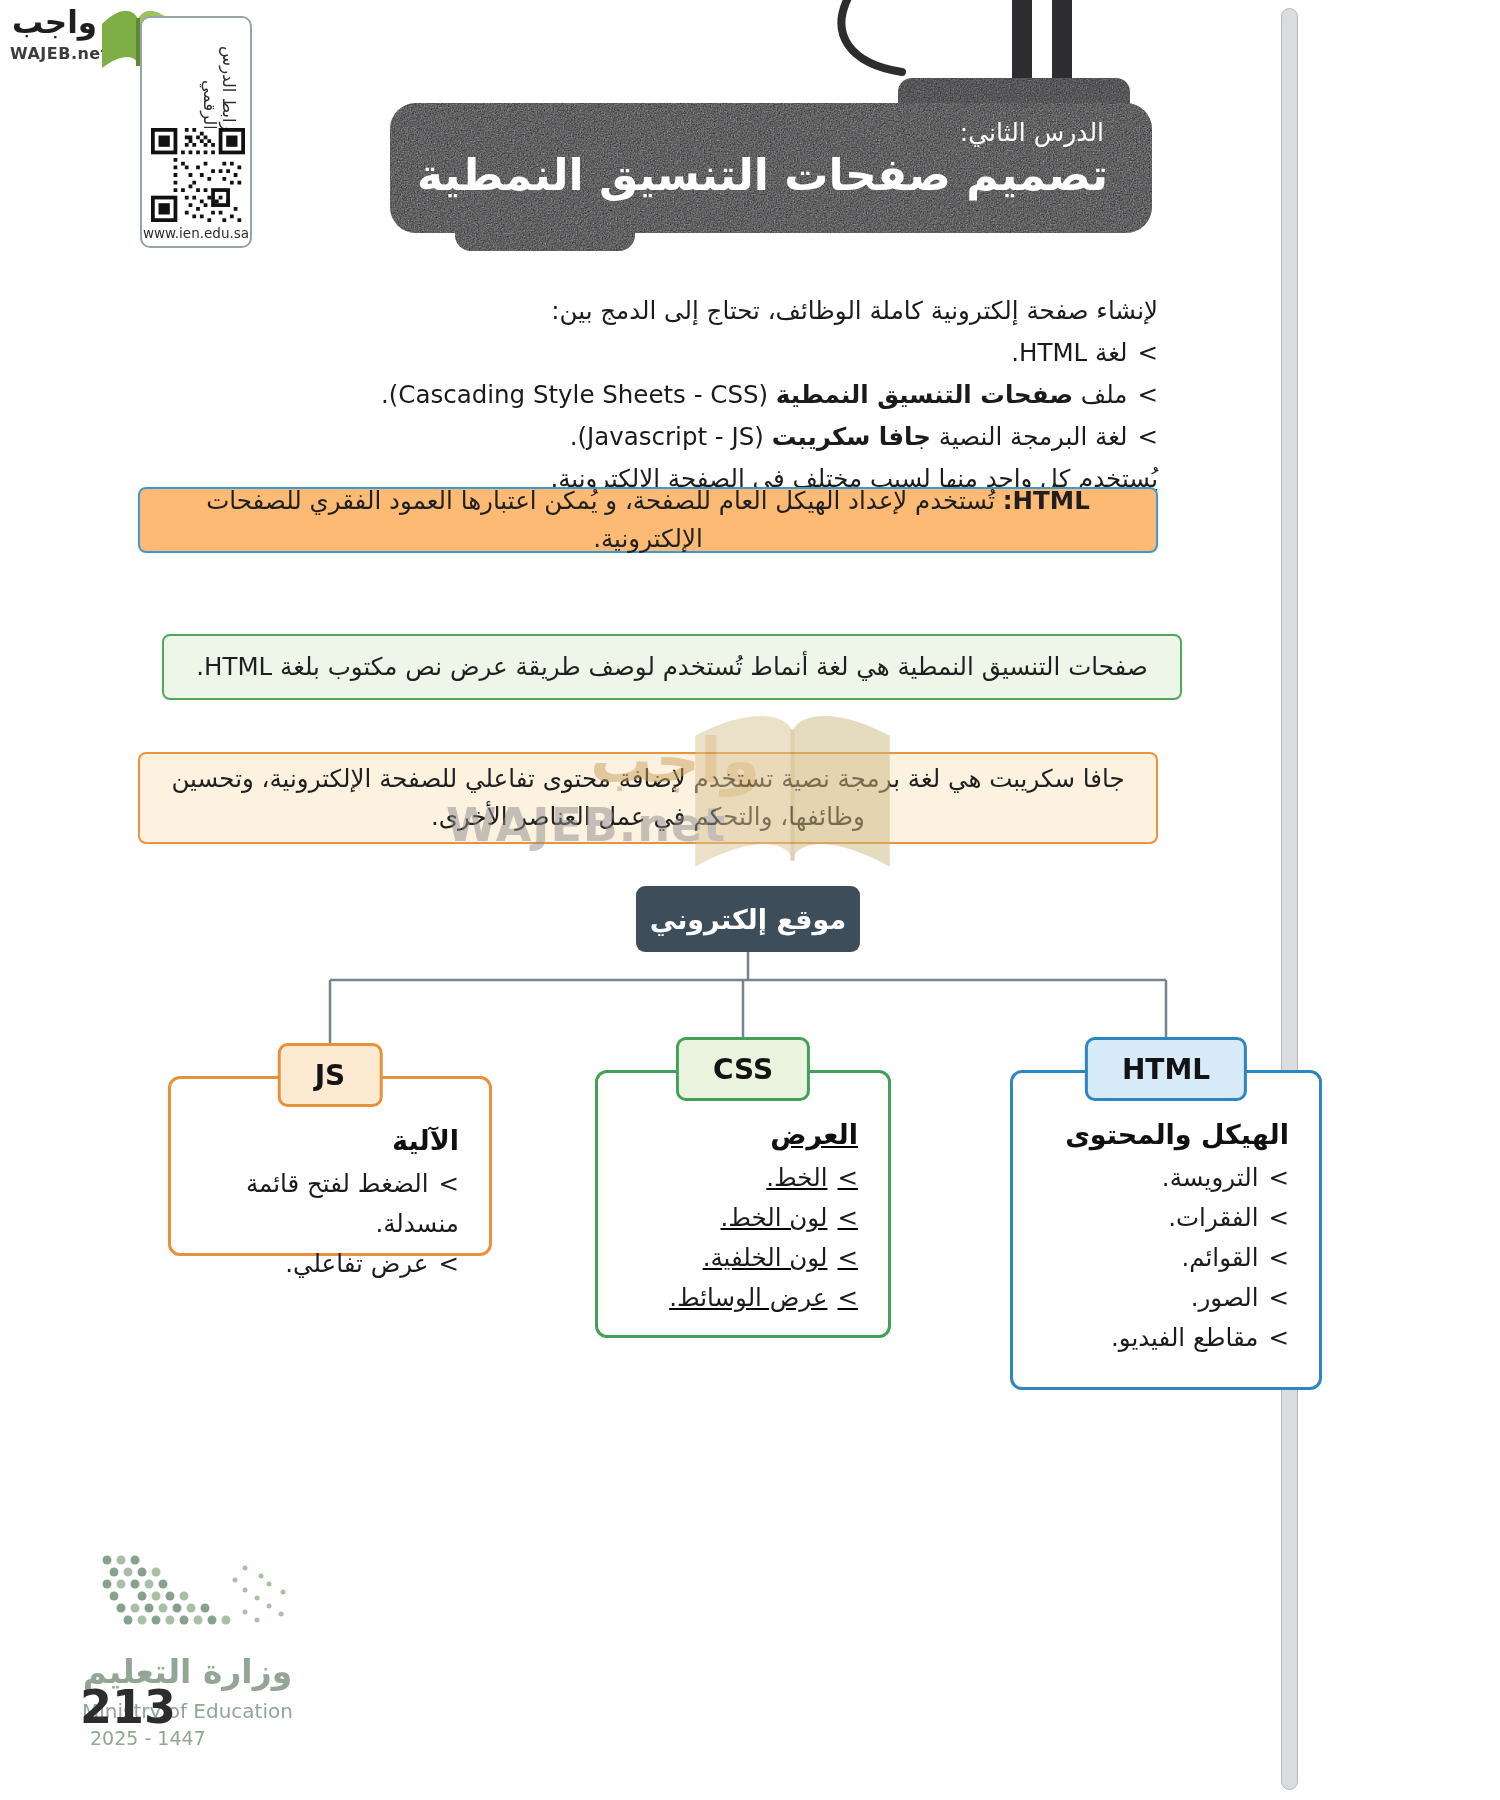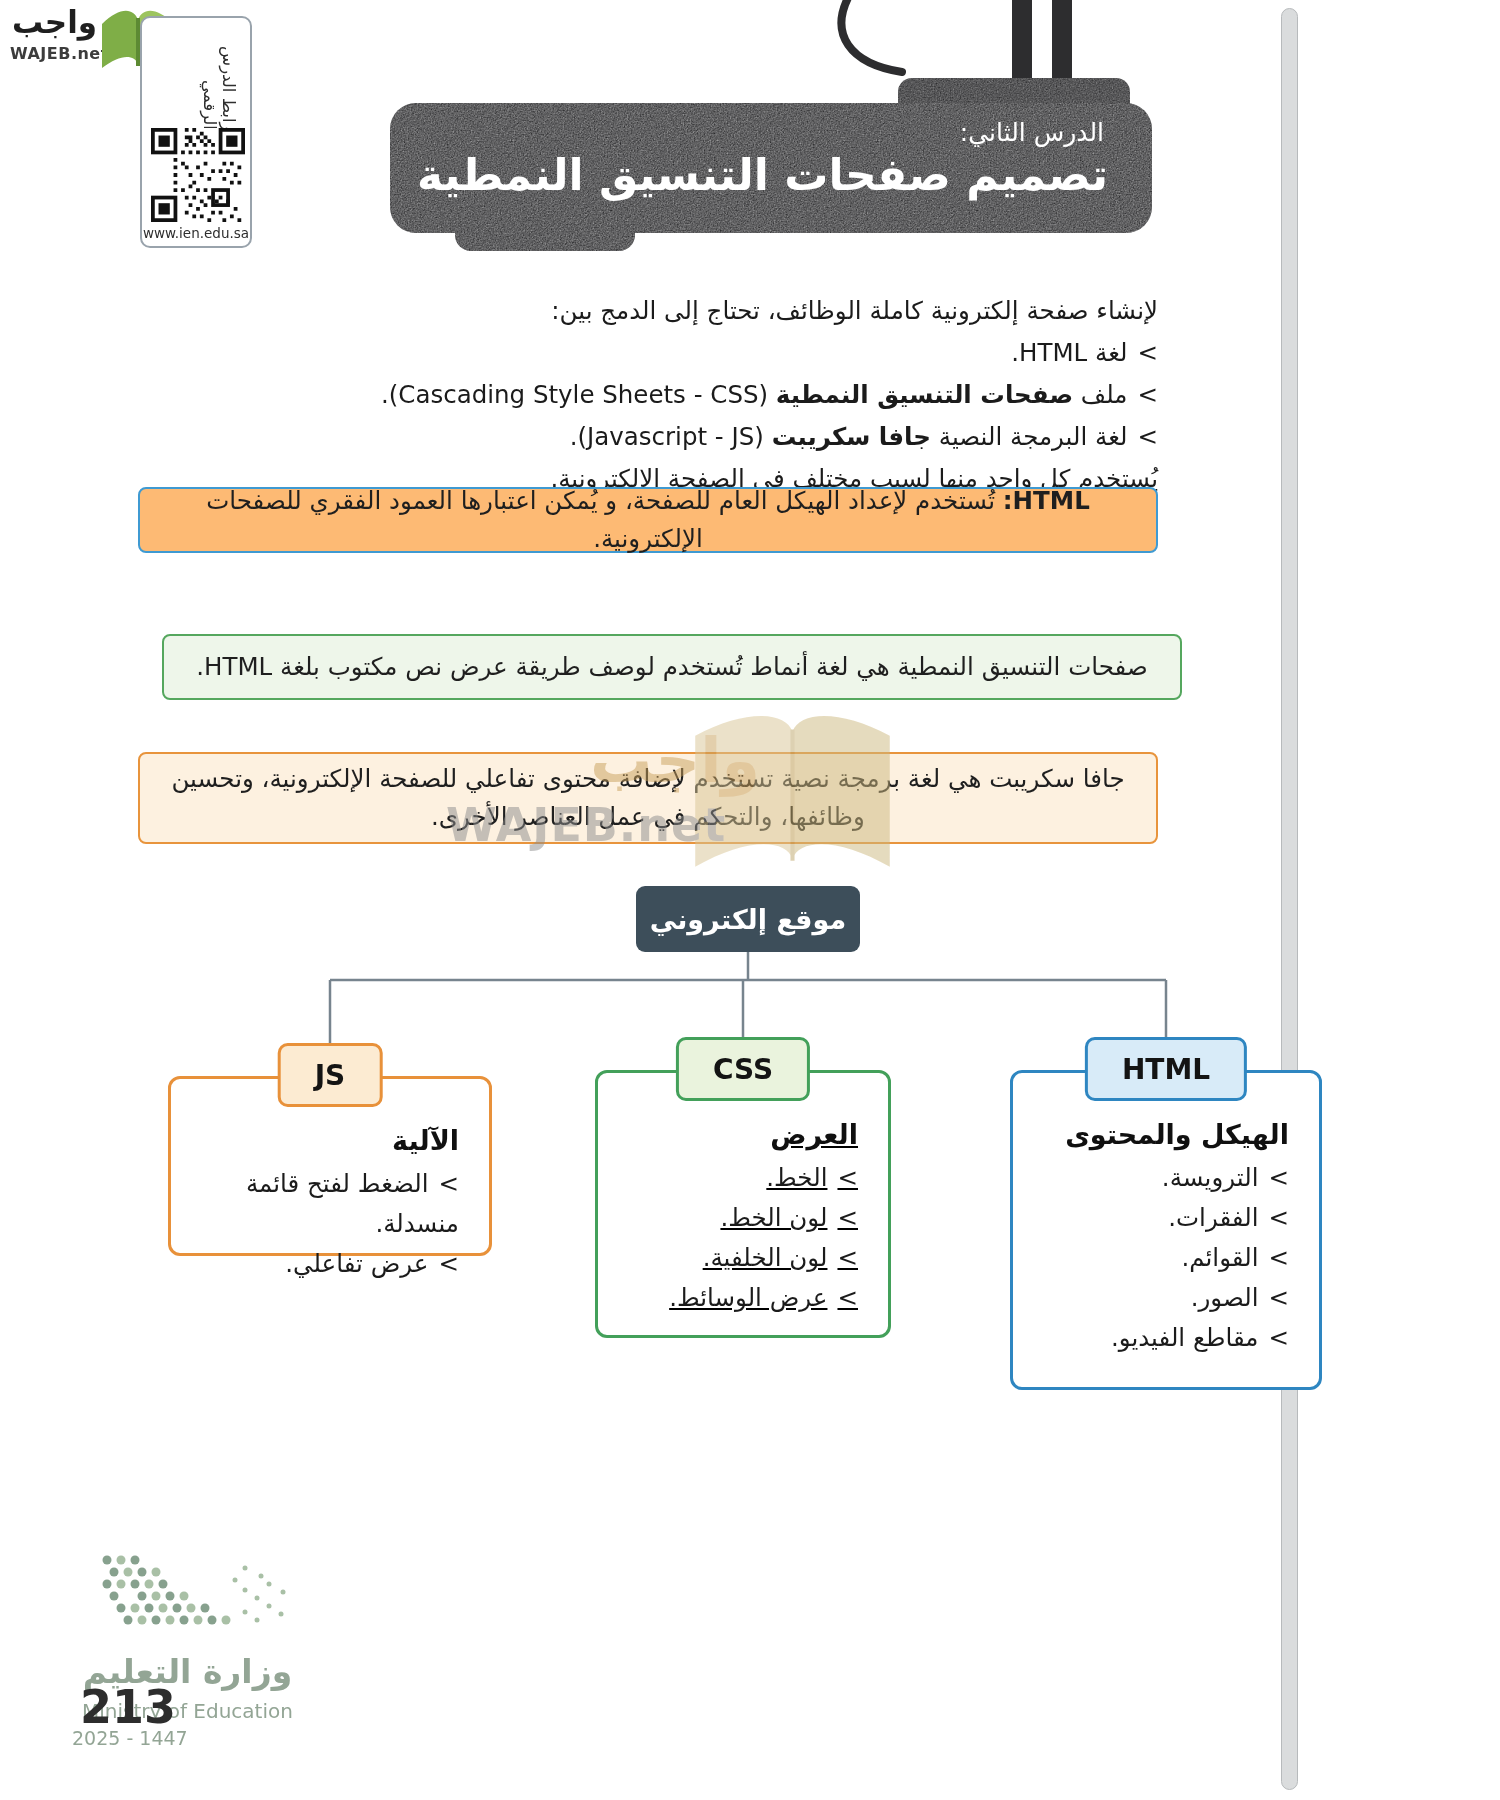--- a/index.html
+++ b/index.html
@@ -78,21 +78,21 @@
   .tag-css  { background:#eaf3dd; border-color:#43a05a; }
   .tag-html { background:#d8ebf8; border-color:#2e86c1; }
   .node-body { padding:46px 30px 0 14px; }
   .node-title { font-weight:bold; font-size:27px; color:#101010; margin-bottom:8px; }
   .node-item  { font-size:24.5px; color:#1b1b1b; line-height:40px; }
 
   
   .moe { position:absolute; left:70px; top:1550px; width:235px; z-index:2; }
   .moe-ar { font-size:33px; font-weight:bold; color:#93a595; text-align:center; margin-top:0px; }
   .moe-en { font-size:20px; color:#93a595; direction:ltr; text-align:left; margin-top:8px; margin-left:12px; }
-  .moe-yr { font-size:19px; color:#93a595; direction:ltr; text-align:left; margin-top:4px; margin-left:2px; }
+  .moe-yr { font-size:19px; color:#93a595; direction:ltr; text-align:left; margin-top:4px; margin-left:20px; }
   .page-num { position:absolute; left:80px; top:1680px; font-size:46px; font-weight:bold;
               color:#2d2d2d; z-index:3; direction:ltr; }
 </style>
 </head>
 <body>
 
 <div class="page">
 
   <svg width="0" height="0" style="position:absolute" aria-hidden="true">
     <filter id="grainF" x="0" y="0" width="100%" height="100%">

